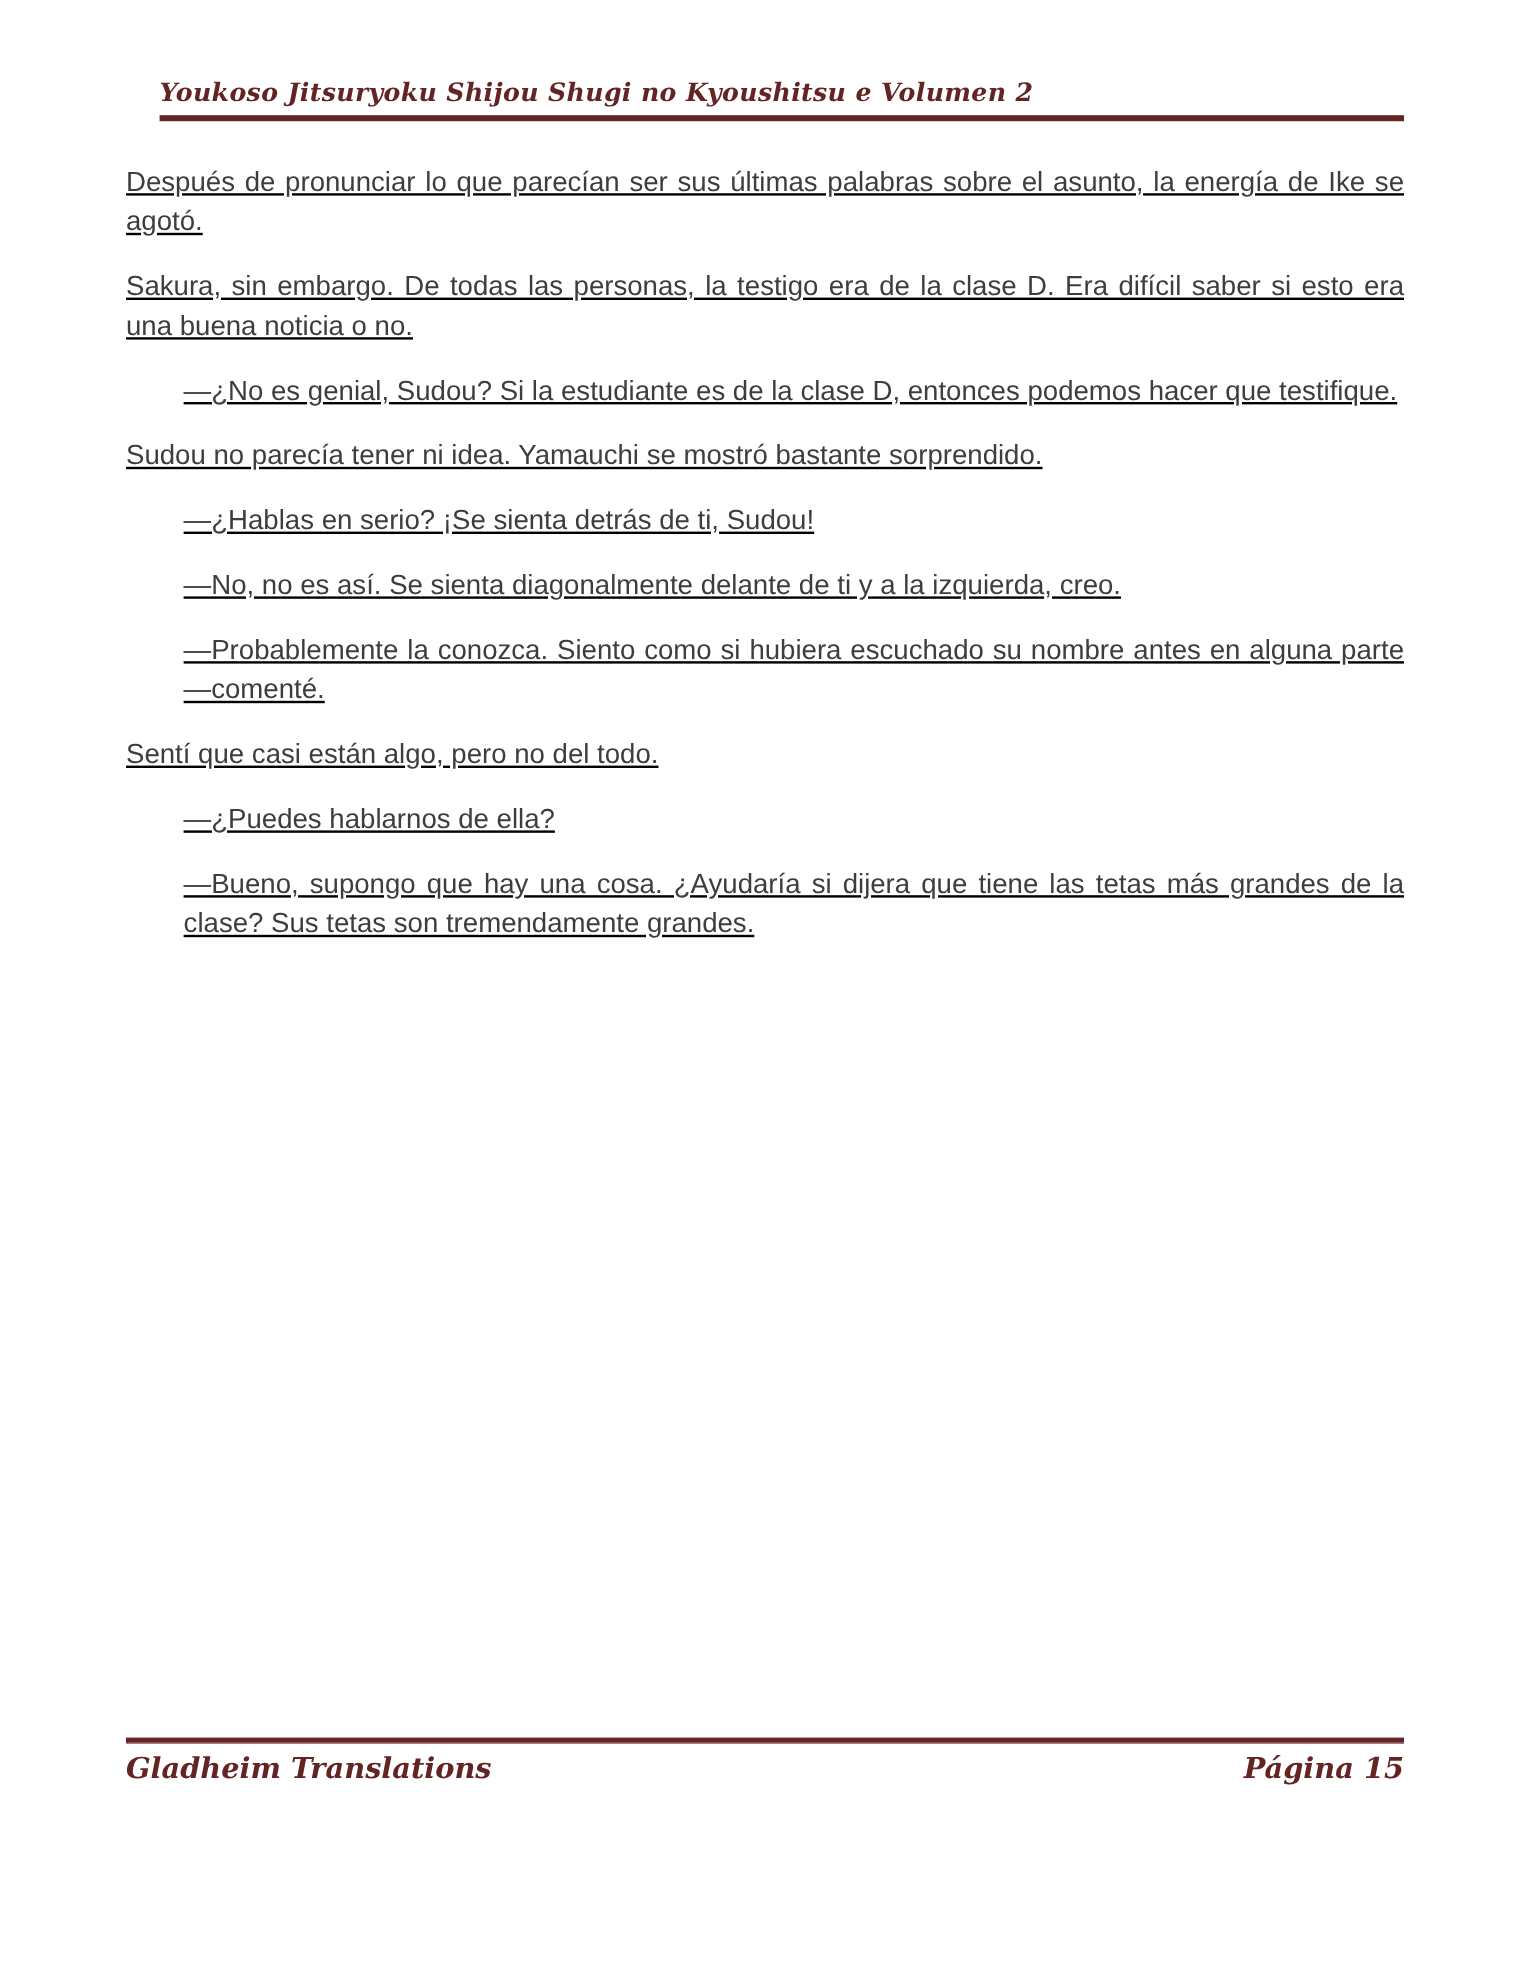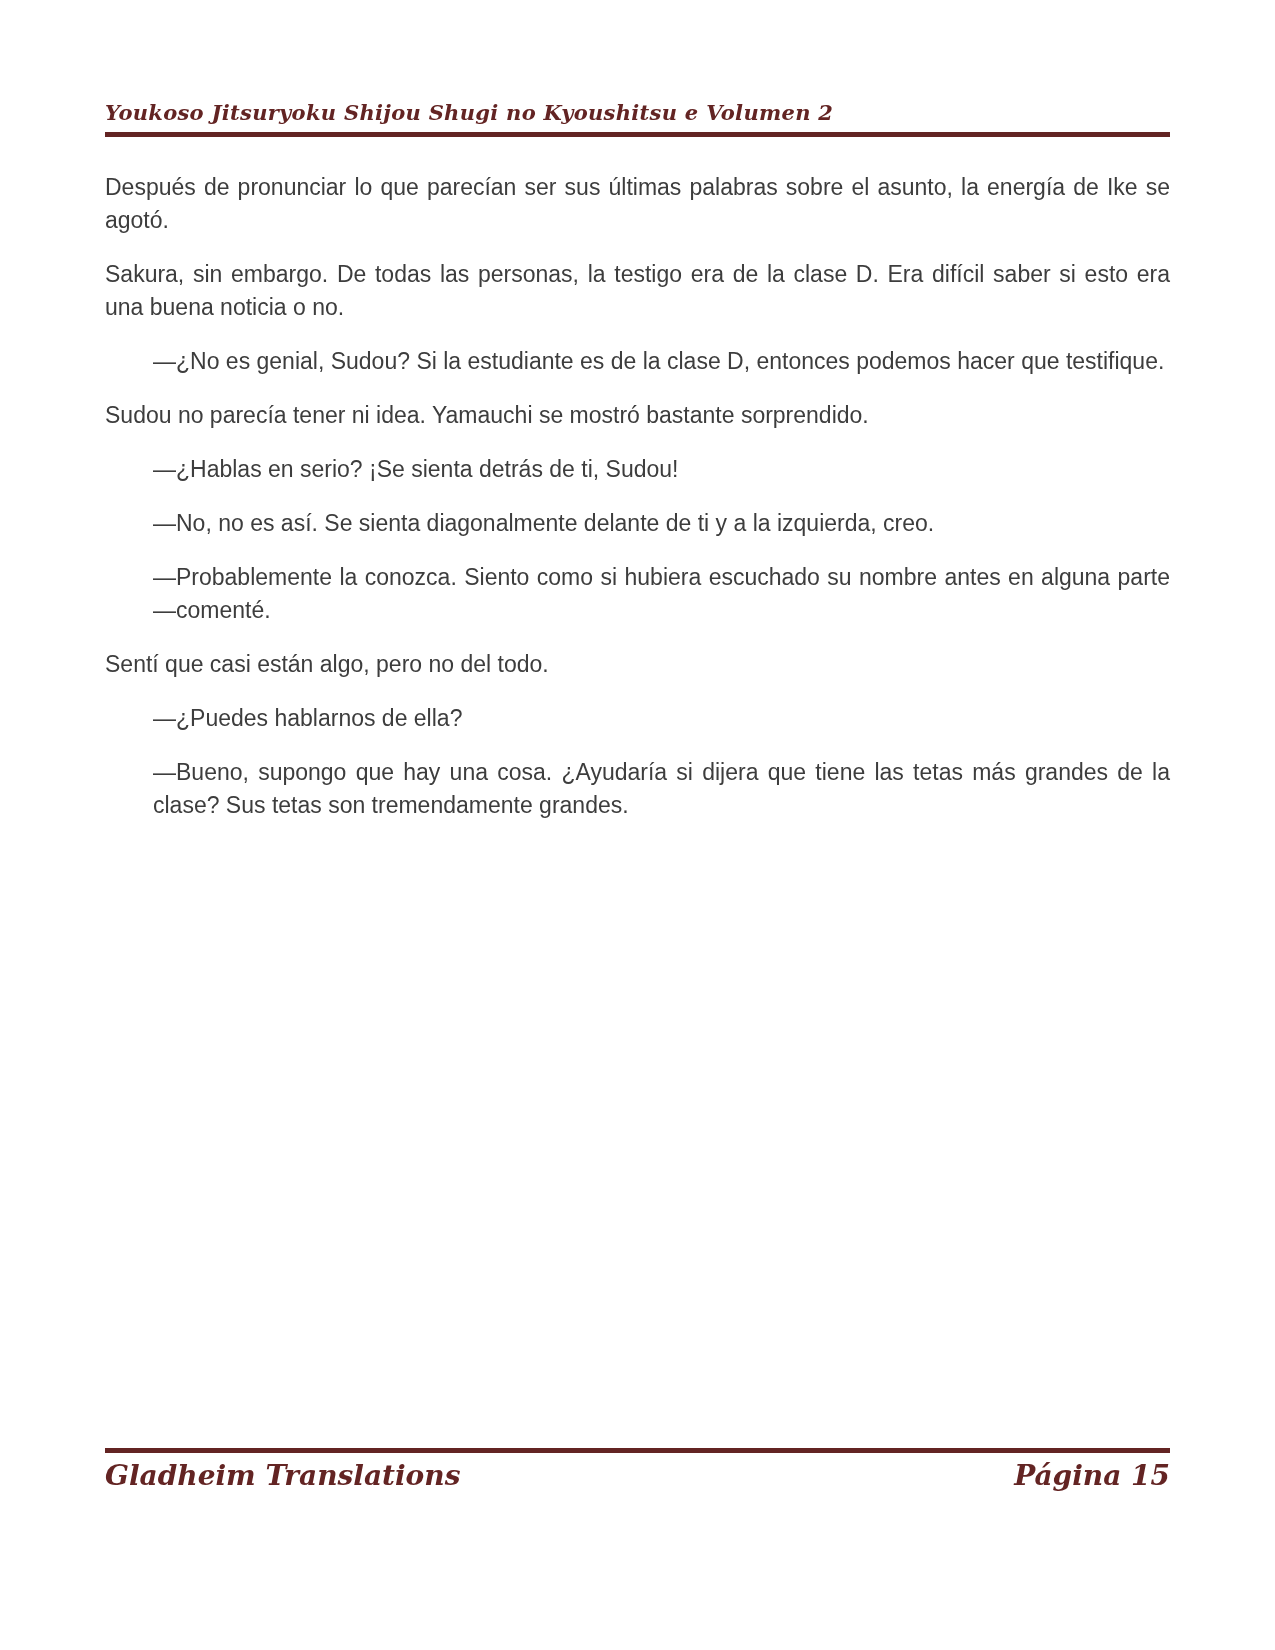--- a/index.html
+++ b/index.html
@@ -11,38 +11,38 @@
     font-family: "Liberation Sans", sans-serif;
   }
   .page {
     position: absolute;
     inset: 0;
     padding: 0 105px;
     background: #ffffff;
     overflow: hidden;
   }
   
-  .header { padding-top: 100px; }
+  .header { padding-top: 64px; margin-left: 28px; }
   .header-title {
     font-family: "DejaVu Serif", serif;
     font-style: italic;
     font-weight: bold;
     font-size: 21px;
     letter-spacing: 0.3px;
     color: #632423;
     white-space: nowrap;
   }
   .rule {
     margin-top: 7px;
     height: 3px;
     border-top: 4px solid #632423;
     border-bottom: 1px solid #632423;
   }
   
-  .content { margin-top: 34px; }
+  .content { margin-top: 34px; text-decoration: underline; }
   .content p {
     font-size: 23px;
     line-height: 33px;
     color: #3d3d3d;
     text-align: justify;
     margin-bottom: 21px;
   }
   .content p.dialog { margin-left: 48px; }
   
   .footer {
@@ -52,21 +52,21 @@
     top: 1448px;
   }
   .footer .rule { margin-top: 0; margin-bottom: 6px; }
   .footer-row {
     display: flex;
     justify-content: space-between;
     align-items: baseline;
     font-family: "DejaVu Serif", serif;
     font-style: italic;
     font-weight: bold;
-    font-size: 28px;
+    font-size: 24px;
     color: #632423;
   }
 </style>
 </head>
 <body>
 
 <div class="page">
 
   <div class="header">
     <div class="header-title">Youkoso Jitsuryoku Shijou Shugi no Kyoushitsu e Volumen 2</div>

